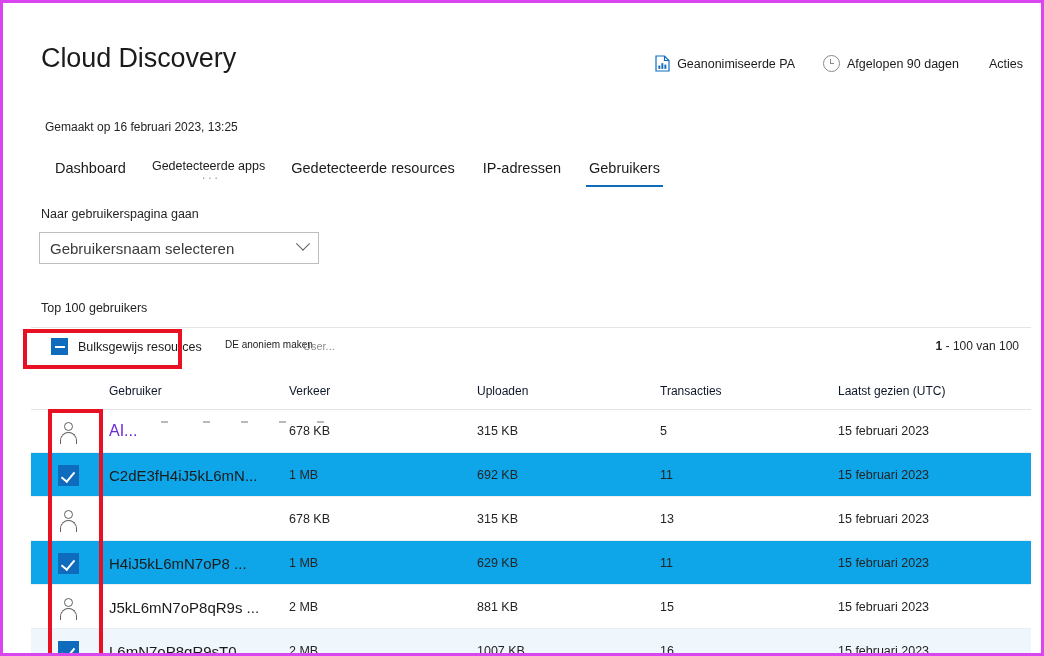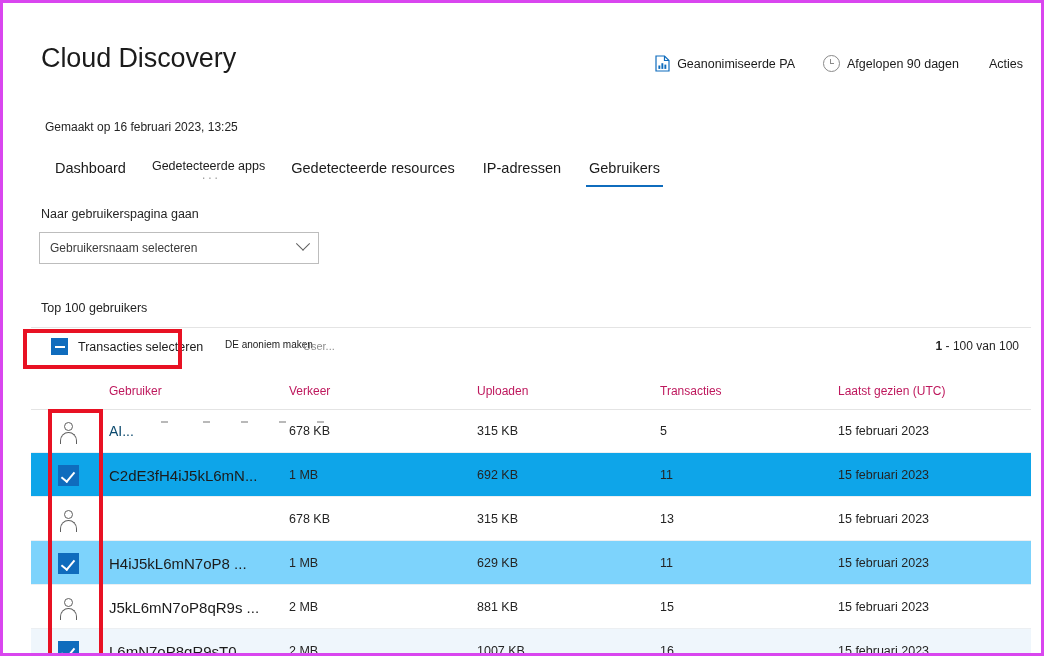--- a/index.html
+++ b/index.html
@@ -147,21 +147,21 @@
     height: 32px;
     border: 1px solid #bdbdbd;
     background: #ffffff;
     box-sizing: border-box;
     display: flex;
     align-items: center;
     padding: 0 10px;
     cursor: default;
   }
   .select-value {
-    font-size: 12px;
+    font-size: 15px;
     color: #3b3b3b;
     flex: 1;
   }
   .chevron {
     width: 9px; height: 9px;
     border-right: 1.4px solid #5e5e5e;
     border-bottom: 1.4px solid #5e5e5e;
     transform: rotate(45deg) translate(-3px, -3px);
     flex: none;
   }
@@ -242,21 +242,21 @@
     left: 28px;
     right: 10px;
     top: 378px;
     height: 28px;
     border-bottom: 1px solid #e4e4e4;
   }
   .th {
     position: absolute;
     top: 3px;
     font-size: 12px;
-    color: #be185d;
+    color: #0f172a;
     white-space: nowrap;
   }
   .rows {
     position: absolute;
     left: 28px;
     right: 10px;
     top: 406px;
     bottom: 0;
   }
   .row {
@@ -274,22 +274,22 @@
     align-items: center;
     font-size: 12.5px;
     color: #242424;
     white-space: nowrap;
   }
   .cell.user-name {
     font-size: 15px;
     color: #1b1b1b;
   }
   .cell.first-user {
-    font-size: 14px;
-    color: #0c4a6e;
+    font-size: 16px;
+    color: #6d28d9;
   }
   .sel-cell {
     position: absolute;
     left: 0;
     top: 0;
     width: 74px;
     height: 44px;
     display: flex;
     align-items: center;
     justify-content: center;
@@ -405,21 +405,21 @@
   <div class="select-box">
     <span class="select-value">Gebruikersnaam selecteren</span>
     <span class="chevron"></span>
   </div>
 
   <div class="top-label">Top 100 gebruikers</div>
 
   <div class="cmdbar">
     <div class="cmd-select-all">
       <span class="cb-indeterminate"></span>
-      <span>Transacties selecteren</span>
+      <span>Bulksgewijs resources</span>
     </div>
     <div class="cmd-anon">DE anoniem maken</div>
     <div class="cmd-anon-ghost">User...</div>
     <div class="cmd-count">
       <b>1</b>
       <span>- 100 van 100</span>
     </div>
   </div>
 
   <div class="table-head">
@@ -470,21 +470,21 @@
             <i class="head"></i>
             <i class="body"></i>
           </span>
       </div>
       <div class="cell" style="left:258px">678 KB</div>
       <div class="cell" style="left:446px">315 KB</div>
       <div class="cell" style="left:629px">13</div>
       <div class="cell" style="left:807px">15 februari 2023</div>
     </div>
 
-    <div class="row alt" style="background: #7dd3fc;">
+    <div class="row alt" style="background: #0ea5e9;">
       <div class="sel-cell">
         <span class="cb-checked"></span>
       </div>
       <div class="cell user-name" style="left:78px">H4iJ5kL6mN7oP8 ...</div>
       <div class="cell" style="left:258px">1 MB</div>
       <div class="cell" style="left:446px">629 KB</div>
       <div class="cell" style="left:629px">11</div>
       <div class="cell" style="left:807px">15 februari 2023</div>
     </div>
 

